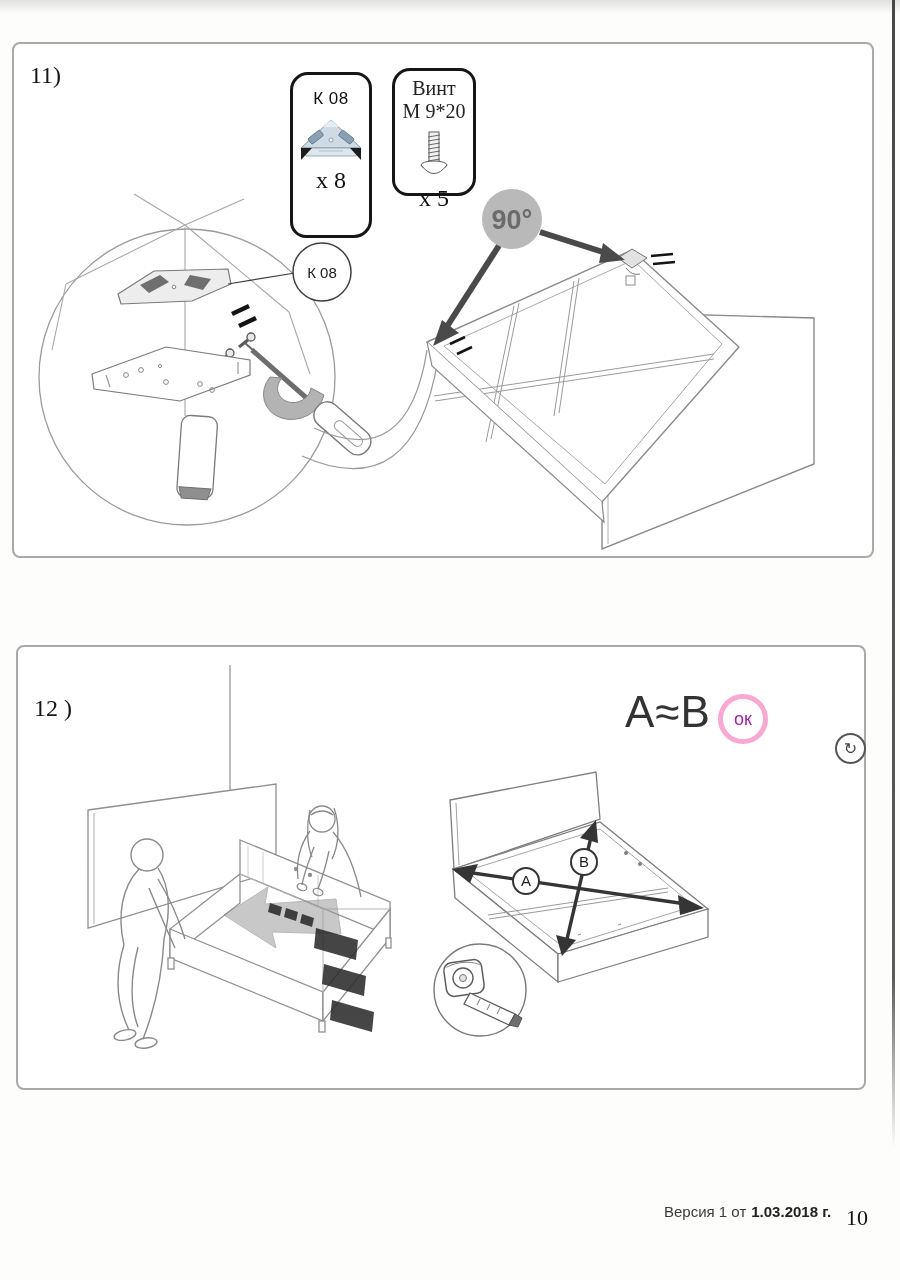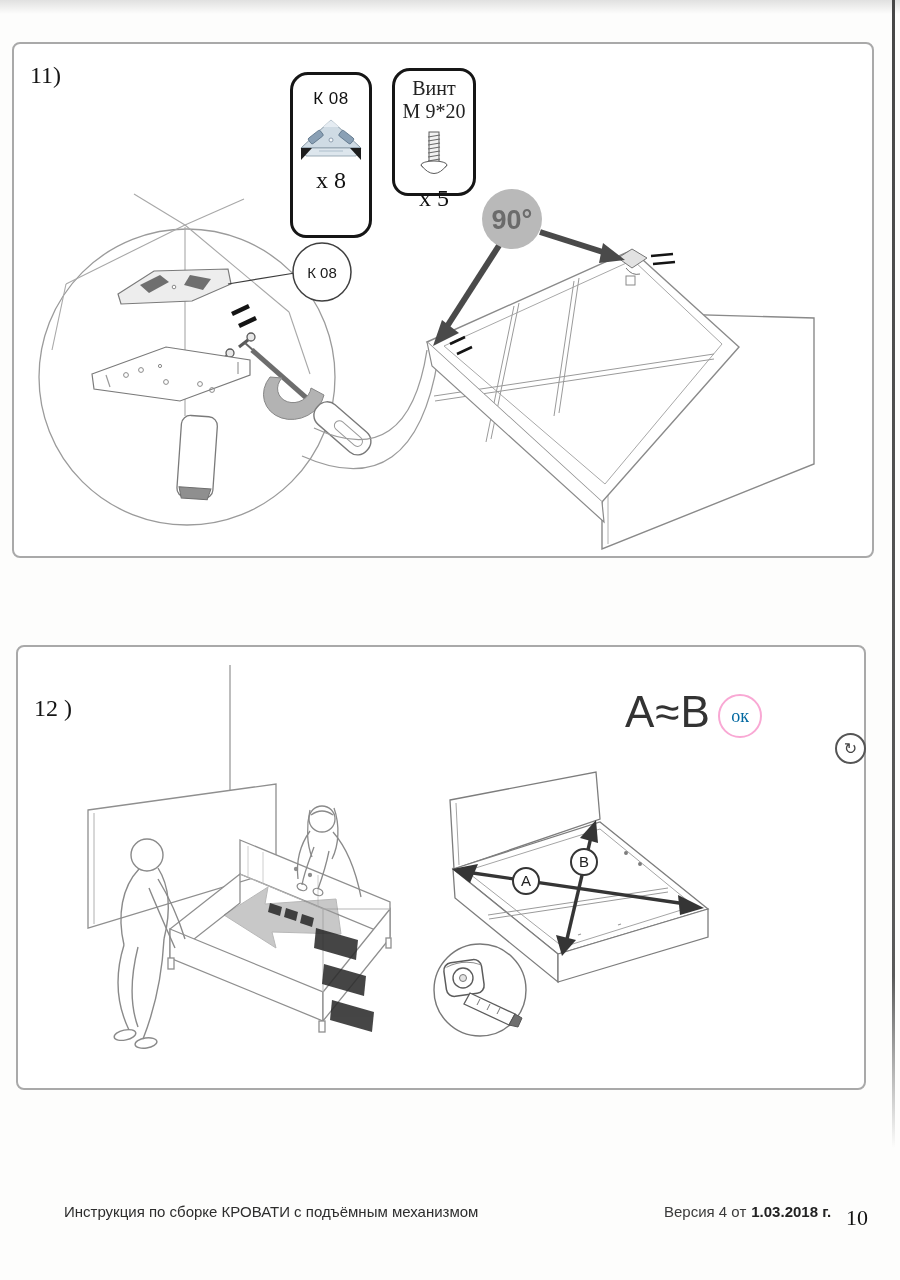--- a/index.html
+++ b/index.html
@@ -23,22 +23,22 @@
   .part-box.screw{left:378px;top:24px;width:84px;height:128px;padding-top:6px;}
   .part-code{font-size:17px;color:#111;letter-spacing:.5px;}
   .part-title{font-family:"Liberation Serif",serif;font-size:20px;line-height:23px;color:#222;}
   .part-qty{font-family:"Liberation Serif",serif;font-size:24px;color:#111;margin-top:2px;}
   .part-art{display:block;margin:6px auto 2px auto;}
   .illus{position:absolute;left:0;top:0;}
   svg text{font-family:"Liberation Sans",sans-serif;}
   .formula-line{position:absolute;color:#333;white-space:nowrap;}
   .f1{left:607px;top:40px;font-size:44px;letter-spacing:1px;}
   .f2{left:604px;top:106px;font-size:44px;letter-spacing:1px;}
-  .badge-ok{position:absolute;left:700px;top:47px;width:40px;height:40px;border:2px solid #f9a8d4;
-    border-radius:50%;font-size:18px;color:#0369a1;display:flex;align-items:center;justify-content:center;font-family:Liberation Serif, serif;}
+  .badge-ok{position:absolute;left:700px;top:47px;width:40px;height:40px;border:5px solid #f9a8d4;
+    border-radius:50%;font-size:18px;color:#a21caf;display:flex;align-items:center;justify-content:center;}
   .badge-redo{position:absolute;left:817px;top:86px;width:27px;height:27px;border:2px solid #555;
     border-radius:50%;font-size:16px;color:#444;display:flex;align-items:center;justify-content:center;}
   .f2 .arrow{margin:0 6px 0 22px;}
   .f2 .stepnum{font-size:31px;}
   .footer-title{position:absolute;left:64px;top:1203px;font-size:15px;color:#2d2d2d;}
   .footer-version{position:absolute;left:664px;top:1203px;font-size:15px;color:#3a3a3a;}
   .footer-version b{font-weight:bold;color:#222;margin-left:5px;margin-top:12px;}
   .page-number{position:absolute;left:846px;top:1205px;font-family:"Liberation Serif",serif;
     font-size:22px;color:#111;}
 </style>
@@ -291,18 +291,17 @@
         <path d="M462,352 l-3,6 M472,357 l-3,6 M482,361 l-3,6" stroke="#777" stroke-width="1"></path>
         <polygon points="497,367 504,371 500,380 491,378" fill="#6f6f6f" stroke="#555"></polygon>
       </g>
     </svg>
 
     <div class="formula-line f1">А≈В</div>
     <div class="badge-ok">ок</div>
     <div class="badge-redo">↻</div>
   </div>
 
-  <div class="footer-title">Инструкция по сборке КРОВАТИ с подъёмным механизмом</div>
   <div class="footer-version">
-    <span>Версия 4 от</span><b>1.03.2018 г.</b>
+    <span>Версия 1 от</span><b>1.03.2018 г.</b>
   </div>
   <div class="page-number">10</div>
 </div>
 
 </body></html>

